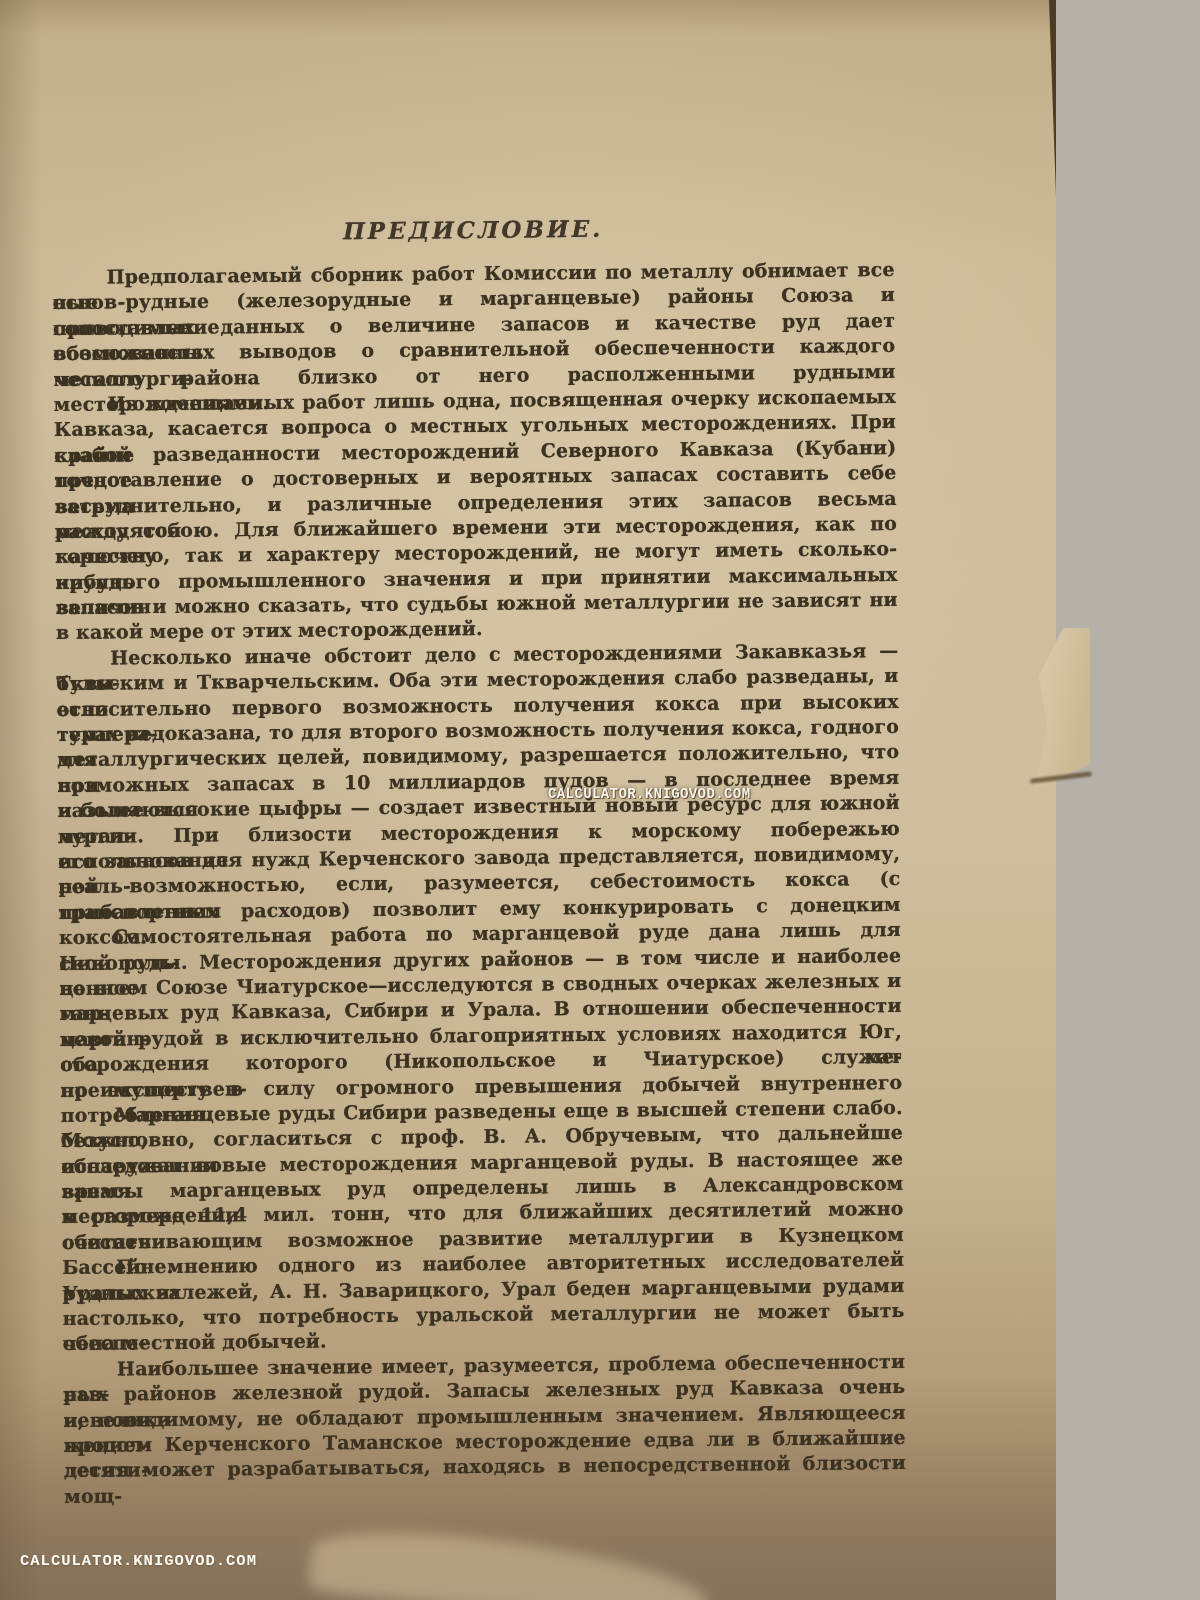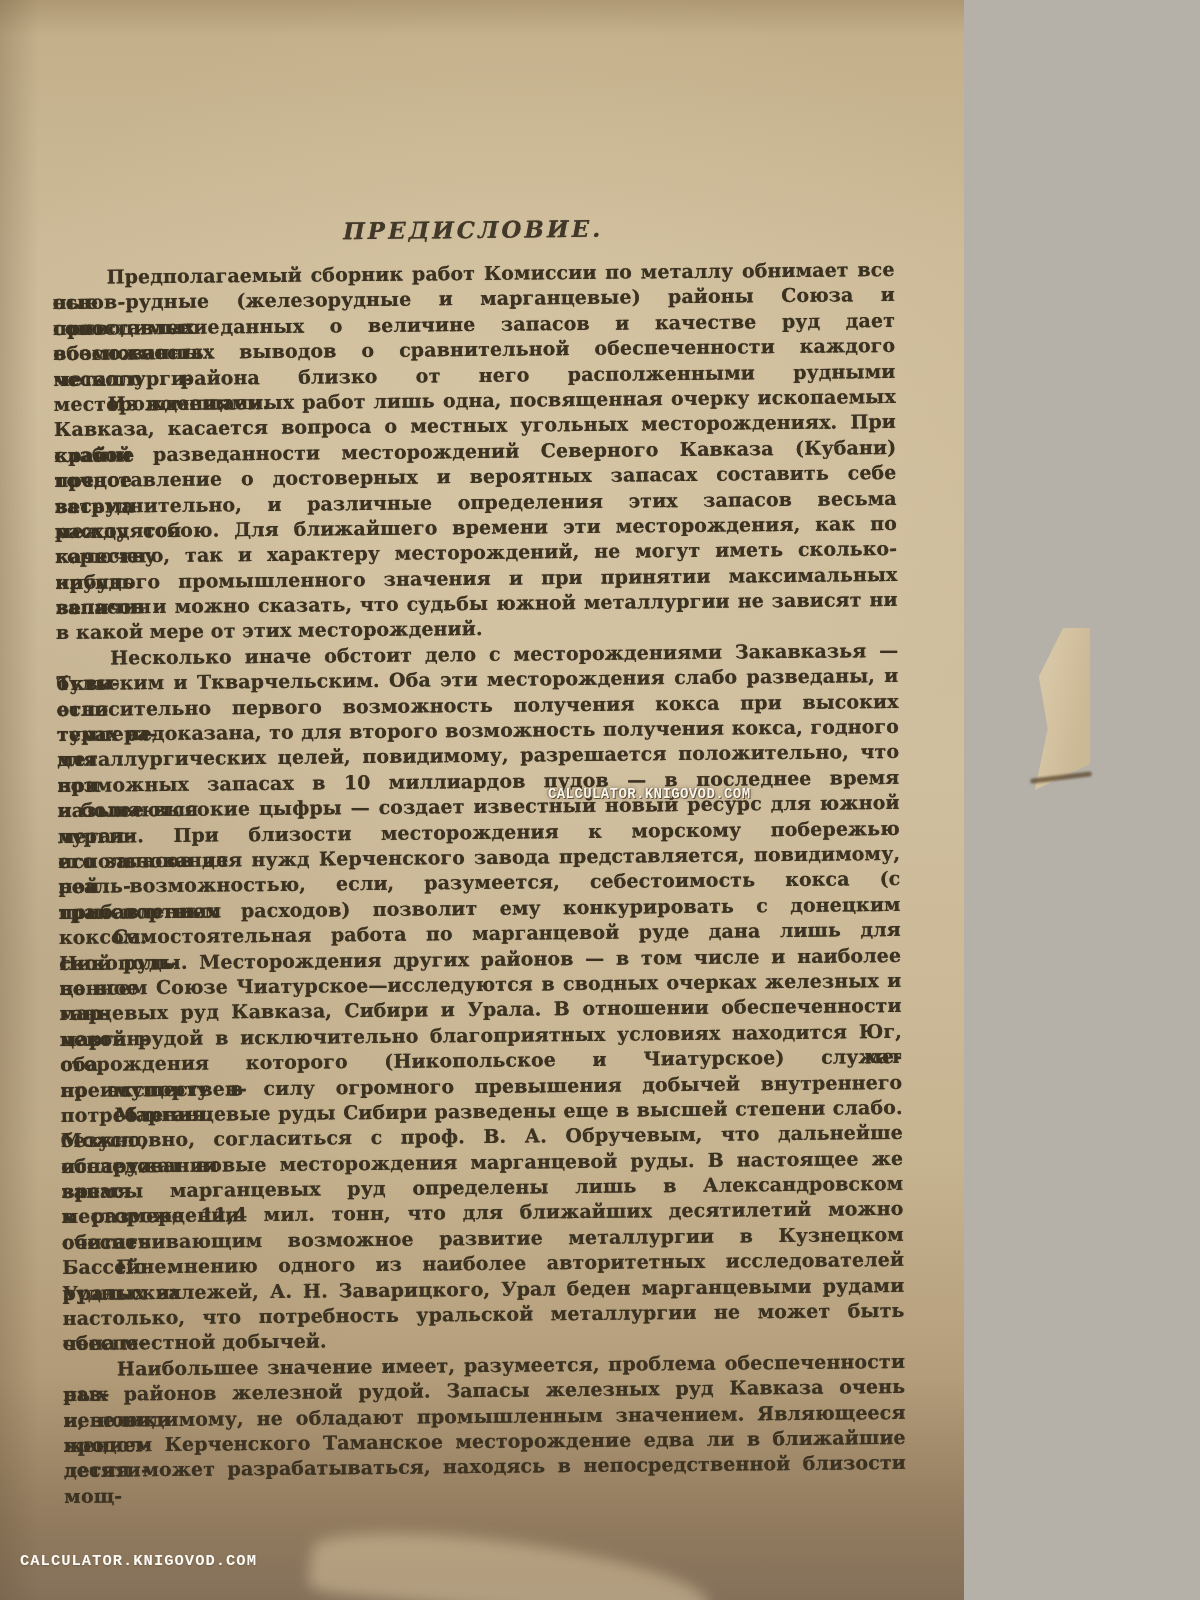--- a/index.html
+++ b/index.html
@@ -1,21 +1,21 @@
 <!DOCTYPE html>
 <html><head>
 <meta charset="utf-8">
 <style>
   html,body{margin:0;padding:0;}
   body{
     width:1200px;height:1600px;overflow:hidden;position:relative;
     background:#b5b1a9;
     font-family:"DejaVu Serif", serif;
   }
-  .photo{position:absolute;inset:0;width:964px;height:1600px;}
+  .photo{position:absolute;inset:0;width:1056px;height:1600px;}
 
   
   .stone{
     position:absolute;inset:0;
     clip-path:polygon(1052px 0, 1200px 0, 1200px 1600px, 1109px 1600px);
     background-image:
       radial-gradient(ellipse 180px 90px at 1165px 25px, rgba(82,72,56,0.55), rgba(82,72,56,0) 70%),
       radial-gradient(ellipse 120px 260px at 1195px 380px, rgba(255,255,255,0.40), rgba(255,255,255,0) 70%),
       radial-gradient(ellipse 150px 220px at 1120px 760px, rgba(255,255,255,0.28), rgba(255,255,255,0) 70%),
       radial-gradient(ellipse 160px 240px at 1185px 1120px, rgba(140,134,122,0.45), rgba(140,134,122,0) 70%),

